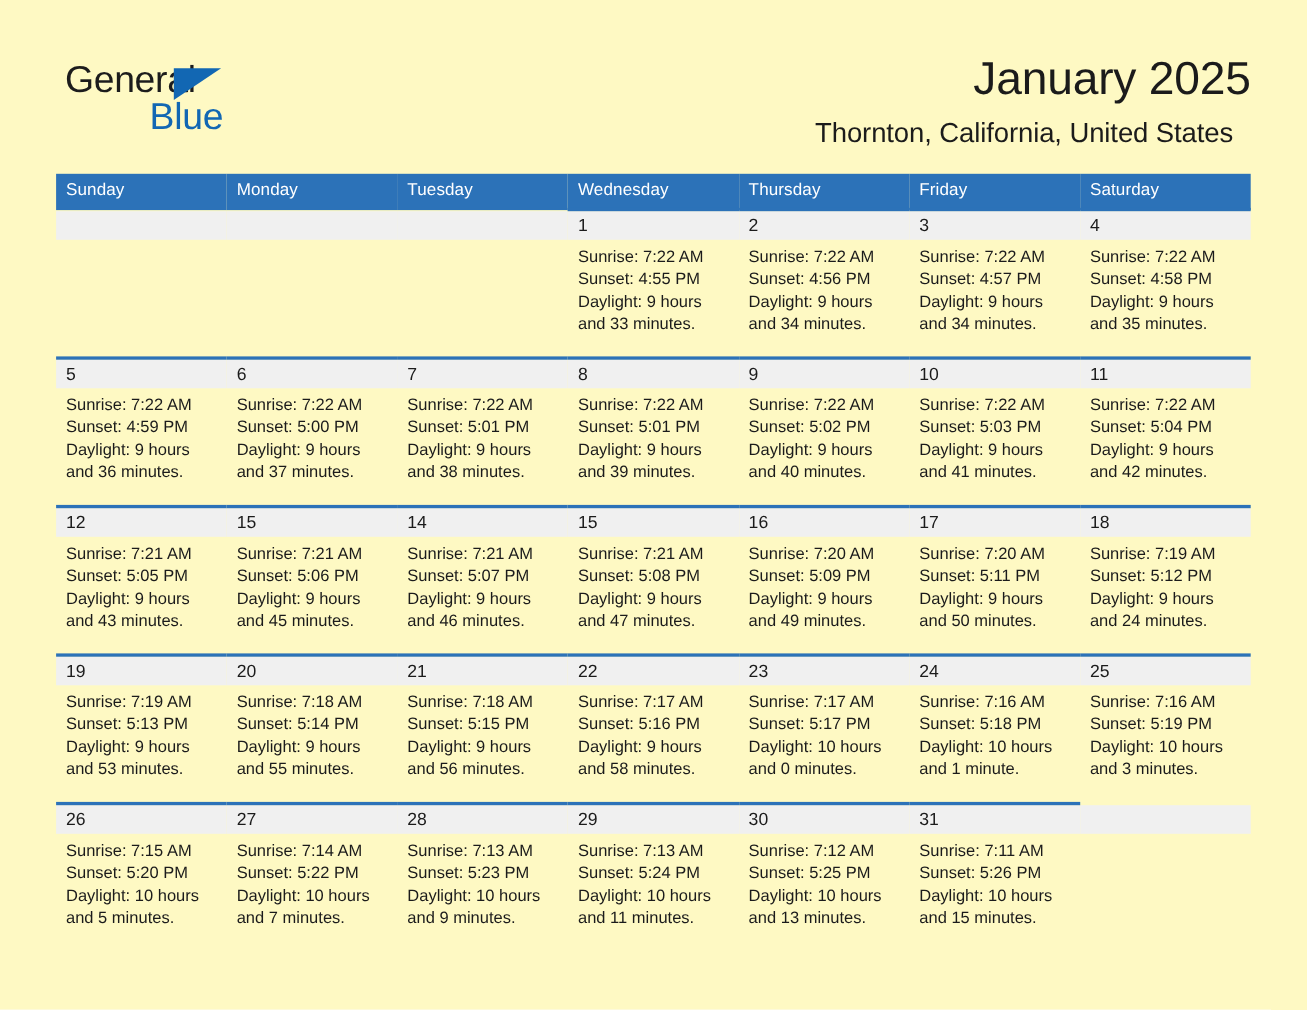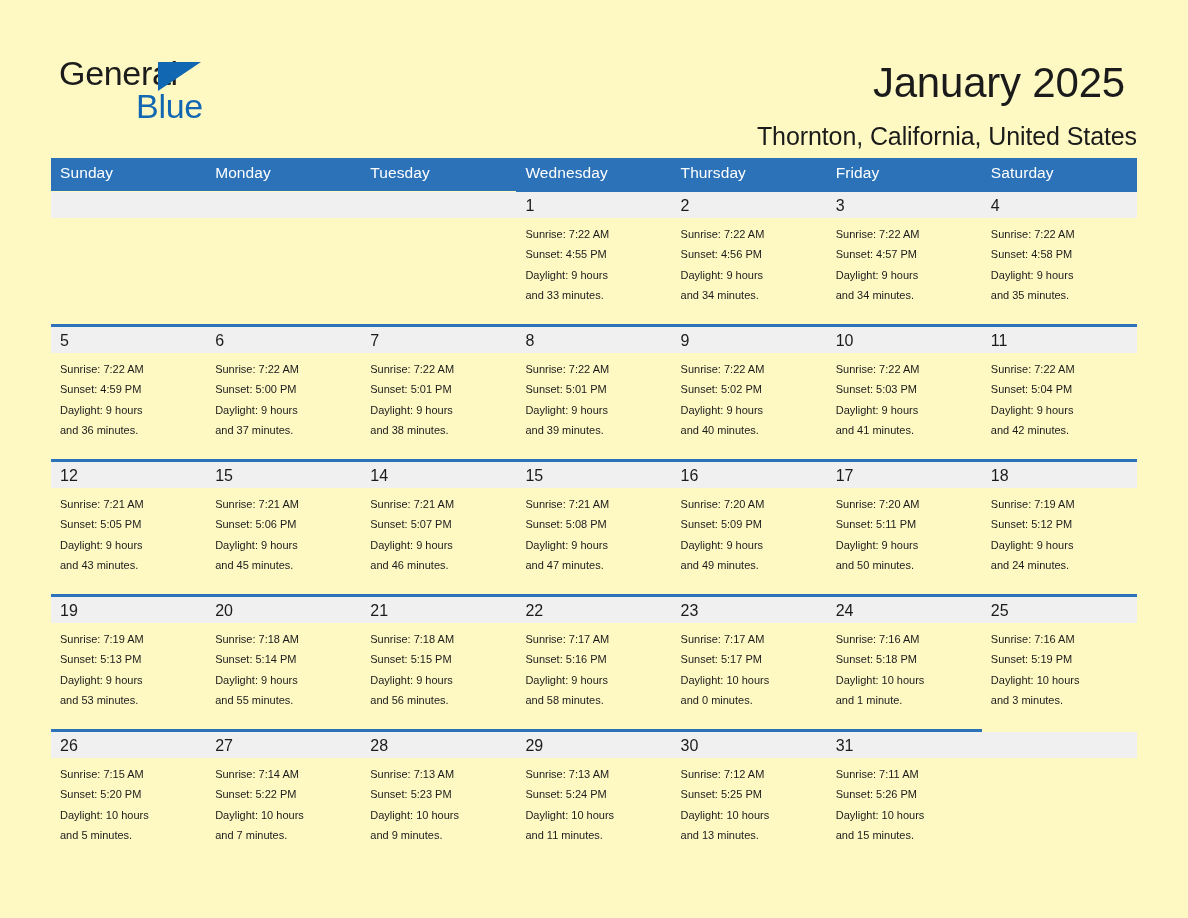--- a/index.html
+++ b/index.html
@@ -74,29 +74,29 @@
     position: absolute;
     right: 0;
     top: 0;
     text-align: right;
   }
   .cal-title {
     font-size: 42px;
     line-height: 50px;
     color: #1b1b1b;
     font-weight: normal;
-    margin: 12px;
+    margin: 0;
     letter-spacing: -0.2px;
     white-space: nowrap;
   }
   .cal-subtitle {
     font-size: 25px;
     line-height: 32px;
     color: #1b1b1b;
-    margin: 9px 0 0 0;
+    margin: 9px 16px 0 0;
     font-weight: normal;
     letter-spacing: -0.1px;
     white-space: nowrap;
   }
 
   
   .calendar {
     position: absolute;
     left: 51px;
     top: 158px;
@@ -141,21 +141,21 @@
     line-height: 25px;
     color: #1b1b1b;
   }
   .daynum-band.blank {
     background: #f0f0f0;
   }
   td.day.empty .daynum-band { background: #f0f0f0; }
 
   .day-info {
     padding: 6px 9px 0 9px;
-    font-size: 11px;
+    font-size: 15px;
     line-height: 20.3px;
     color: #1b1b1b;
   }
   .day-info div { white-space: nowrap; }
 </style>
 </head>
 <body>
 
 <div class="page">
 

